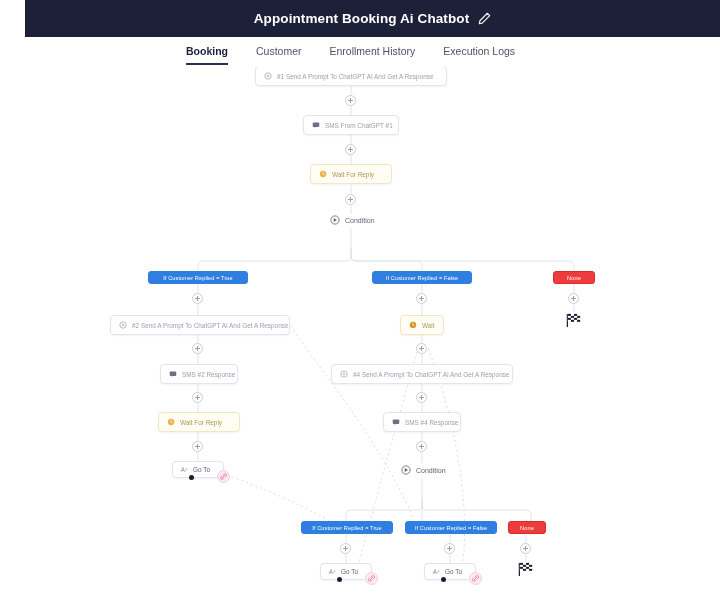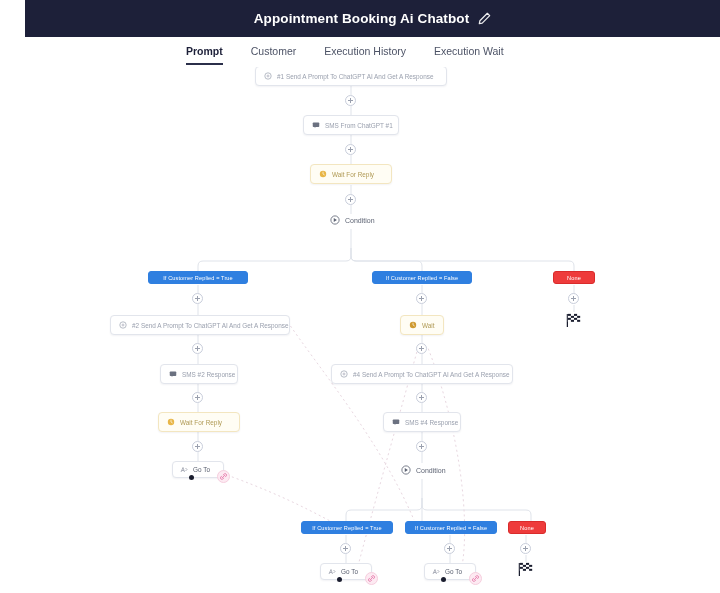--- a/index.html
+++ b/index.html
@@ -179,24 +179,24 @@
 <div class="topbar">
   <span class="topbar-title">Appointment Booking Ai Chatbot</span>
   <span class="edit-icon">
     <svg viewBox="0 0 16 16" width="13" height="13">
       <path d="M11.5 1.6 L14.4 4.5 L5.2 13.7 L1.6 14.4 L2.3 10.8 Z" fill="none" stroke="#ffffff" stroke-width="1.5" stroke-linejoin="round"></path>
     </svg>
   </span>
 </div>
 
 <div class="tabbar">
-  <div class="tab active">Prompt</div>
+  <div class="tab active">Booking</div>
   <div class="tab">Customer</div>
-  <div class="tab">Execution History</div>
-  <div class="tab">Execution Wait</div>
+  <div class="tab">Enrollment History</div>
+  <div class="tab">Execution Logs</div>
 </div>
 
 <div class="canvas">
 
   <svg class="wires" viewBox="0 0 720 593">
     <g stroke="#dfe3ea" stroke-width="1" fill="none">
       <line x1="351" y1="86" x2="351" y2="95"></line>
       <line x1="351" y1="106" x2="351" y2="116"></line>
       <line x1="351" y1="135" x2="351" y2="144"></line>
       <line x1="351" y1="155" x2="351" y2="165"></line>

